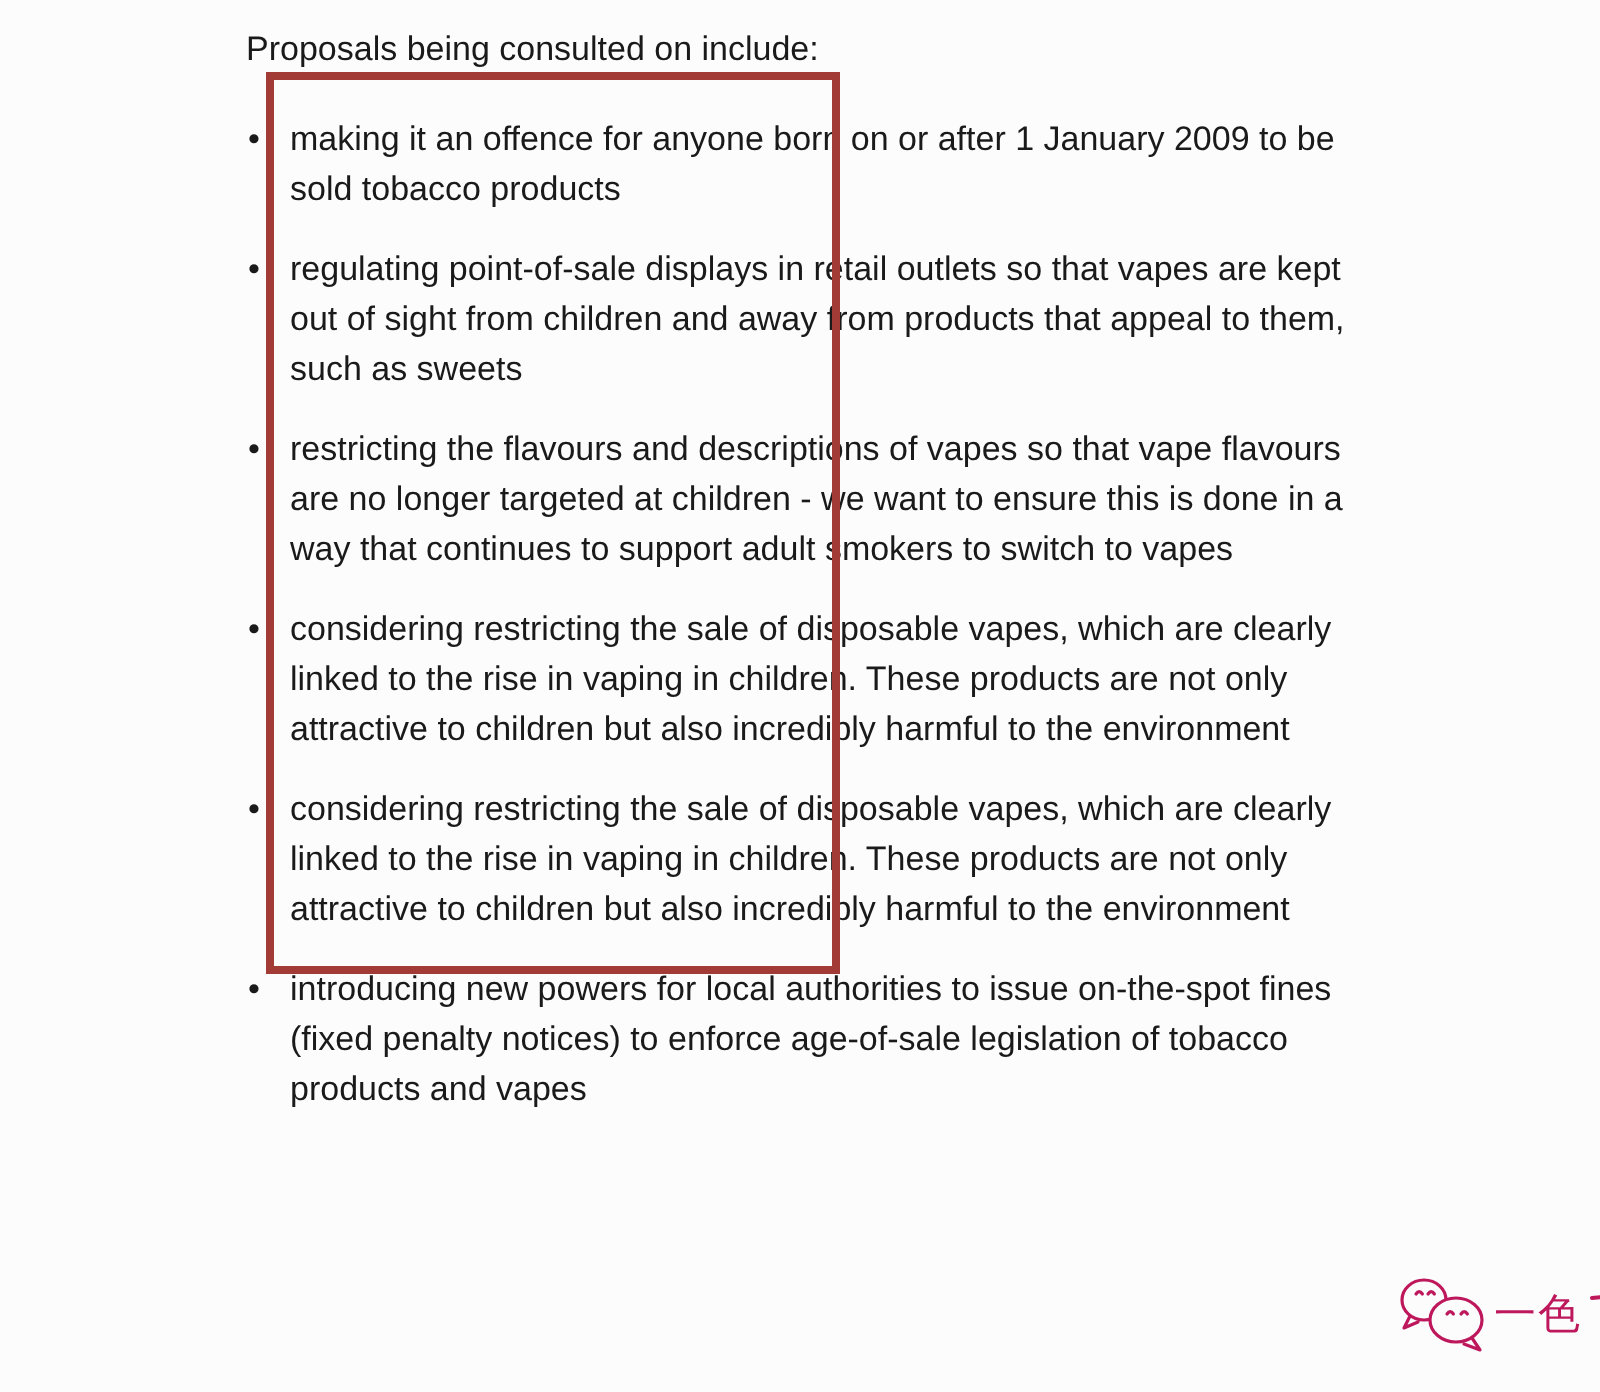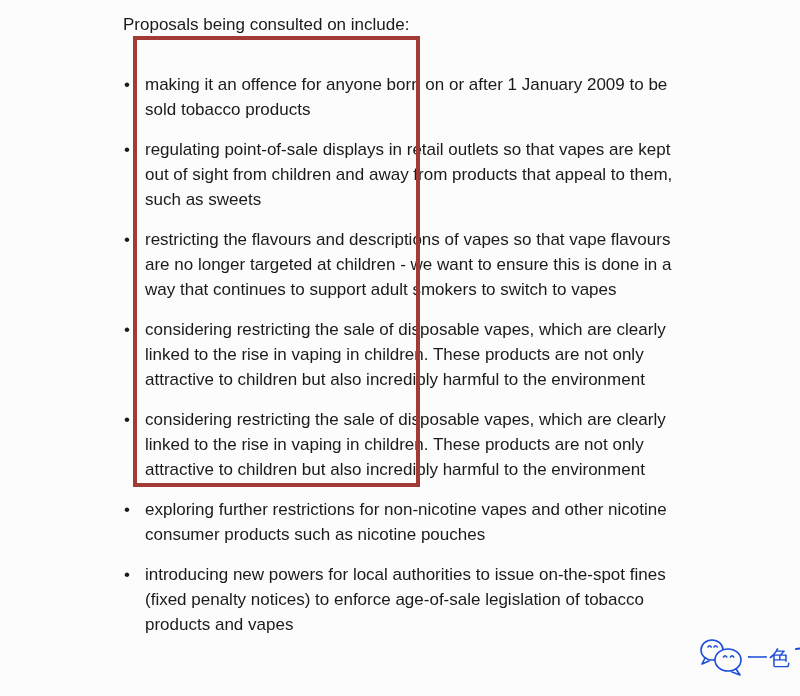--- a/index.html
+++ b/index.html
@@ -20,21 +20,21 @@
   .content {
     position: absolute;
     left: 123px;
     top: 12px;
     width: 650px;
   }
   .heading {
     font-size: 17px;
     line-height: 25px;
     font-weight: 400;
-    margin-bottom: 35px;
+    margin-bottom: 20px;
     white-space: pre-line;
   }
   ul.proposals {
     list-style: none;
     width: 648px;
   }
   ul.proposals li {
     position: relative;
     padding-left: 22px;
     margin-bottom: 5px;
@@ -97,31 +97,29 @@
 such as sweets</li>
       <li>restricting the flavours and descriptions of vapes so that vape flavours
 are no longer targeted at children - we want to ensure this is done in a
 way that continues to support adult smokers to switch to vapes</li>
       <li>considering restricting the sale of disposable vapes, which are clearly
 linked to the rise in vaping in children. These products are not only
 attractive to children but also incredibly harmful to the environment</li>
       <li>considering restricting the sale of disposable vapes, which are clearly
 linked to the rise in vaping in children. These products are not only
 attractive to children but also incredibly harmful to the environment</li>
-      <li>exploring further restrictions for non-nicotine vapes and other nicotine
-consumer products such as nicotine pouches</li>
       <li>introducing new powers for local authorities to issue on-the-spot fines
 (fixed penalty notices) to enforce age-of-sale legislation of tobacco
 products and vapes</li>
     </ul>
   </div>
 
   <div class="annotation-rect" style="border-color: rgb(162, 59, 53);"></div>
 
-  <div class="watermark" style="color: #1d4ed8;">
+  <div class="watermark" style="color: #be185d;">
     <span>
       <svg width="46" height="40" viewBox="0 0 46 40" fill="none" stroke="currentColor" stroke-width="1.6" stroke-linecap="round" stroke-linejoin="round">
         <ellipse cx="14" cy="14" rx="11" ry="10" fill="#fcfcfc"></ellipse>
         <path d="M7 22 L4 28 L11 25"></path>
         <path d="M10 11 q1.6 -2.4 3.2 0"></path>
         <path d="M16 11 q1.6 -2.4 3.2 0"></path>
         <ellipse cx="30" cy="24" rx="13" ry="11" fill="#fcfcfc"></ellipse>
         <path d="M38 33 L42 39 L34 36"></path>
         <path d="M25.5 21 q1.6 -2.4 3.2 0"></path>
         <path d="M32.5 21 q1.6 -2.4 3.2 0"></path>

